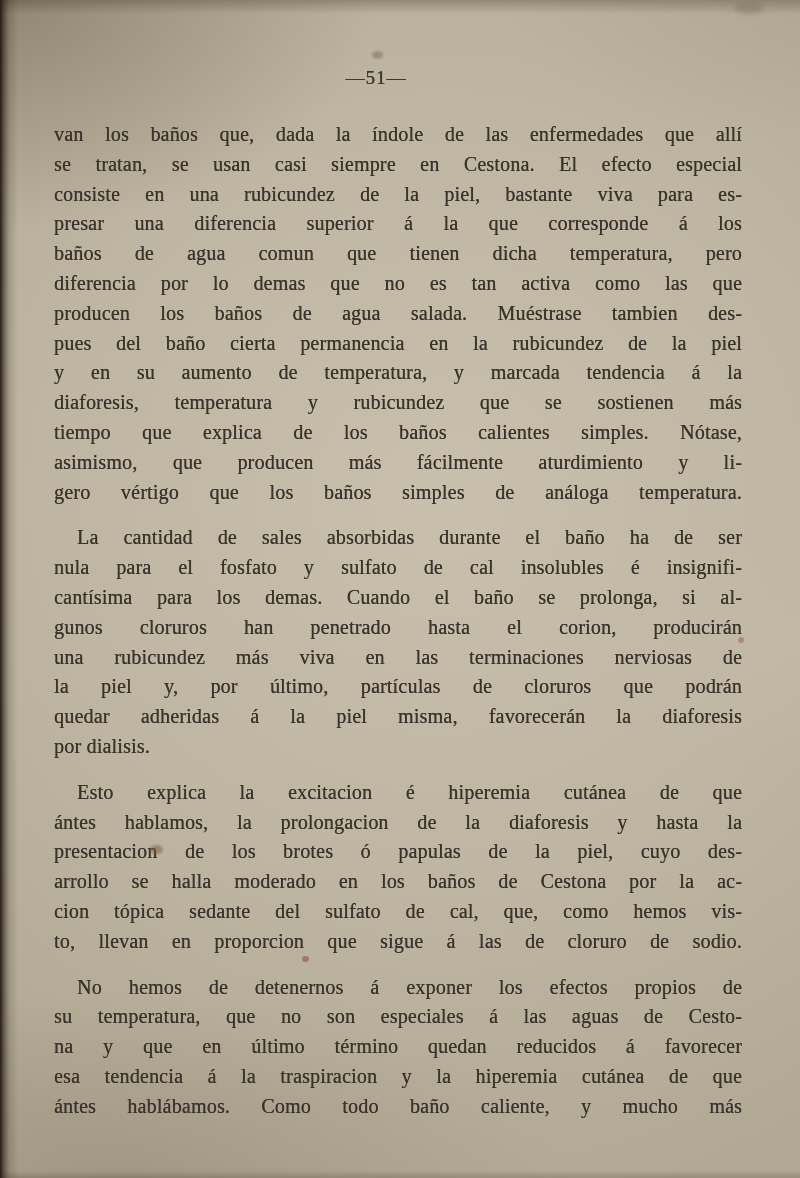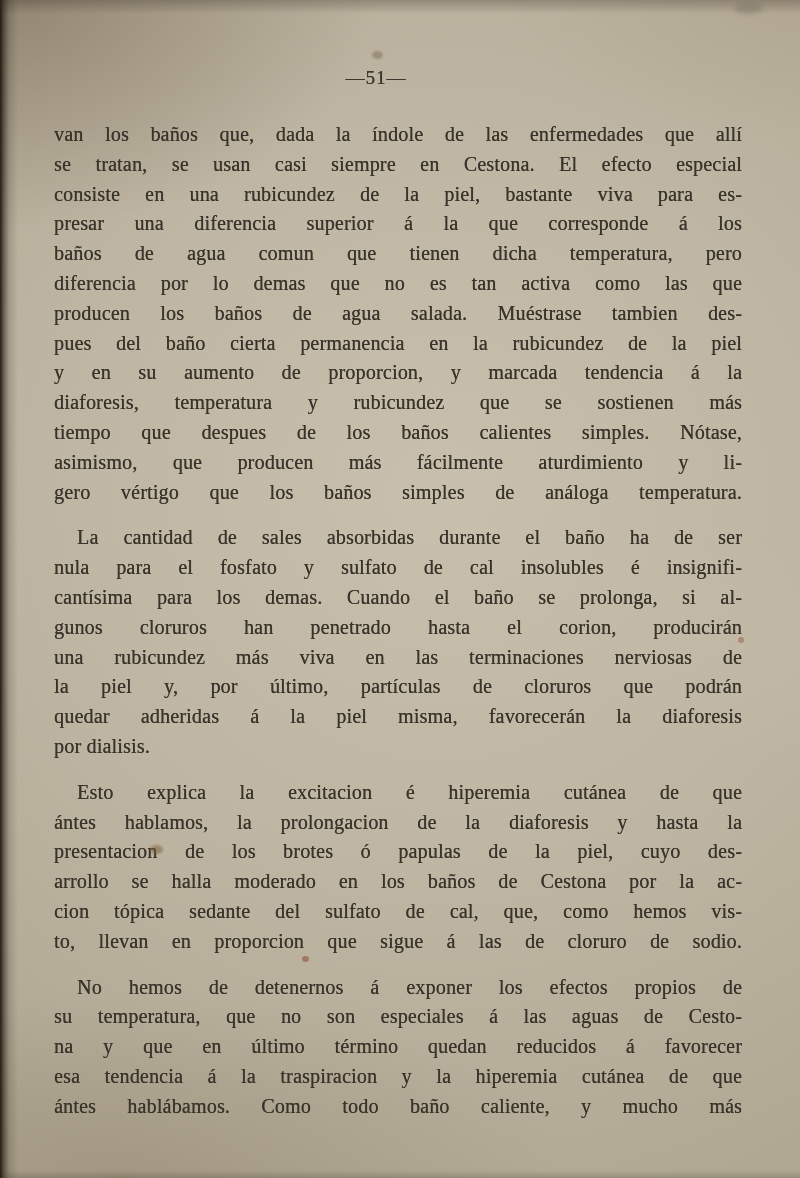--- a/index.html
+++ b/index.html
@@ -94,23 +94,23 @@
   <div class="text-block">
       <div class="para">
         <div class="line">van los baños que, dada la índole de las enfermedades que allí</div>
         <div class="line">se tratan, se usan casi siempre en Cestona. El efecto especial</div>
         <div class="line">consiste en una rubicundez de la piel, bastante viva para es-</div>
         <div class="line">presar una diferencia superior á la que corresponde á los</div>
         <div class="line">baños de agua comun que tienen dicha temperatura, pero</div>
         <div class="line">diferencia por lo demas que no es tan activa como las que</div>
         <div class="line">producen los baños de agua salada. Muéstrase tambien des-</div>
         <div class="line">pues del baño cierta permanencia en la rubicundez de la piel</div>
-        <div class="line">y en su aumento de proporcion, y marcada tendencia á la</div>
+        <div class="line">y en su aumento de temperatura, y marcada tendencia á la</div>
         <div class="line">diaforesis, temperatura y rubicundez que se sostienen más</div>
-        <div class="line">tiempo que despues de los baños calientes simples. Nótase,</div>
+        <div class="line">tiempo que explica de los baños calientes simples. Nótase,</div>
         <div class="line">asimismo, que producen más fácilmente aturdimiento y li-</div>
         <div class="line">gero vértigo que los baños simples de análoga temperatura.</div>
       </div>
       <div class="para indent">
         <div class="line">La cantidad de sales absorbidas durante el baño ha de ser</div>
         <div class="line">nula para el fosfato y sulfato de cal insolubles é insignifi-</div>
         <div class="line">cantísima para los demas. Cuando el baño se prolonga, si al-</div>
         <div class="line">gunos cloruros han penetrado hasta el corion, producirán</div>
         <div class="line">una rubicundez más viva en las terminaciones nerviosas de</div>
         <div class="line">la piel y, por último, partículas de cloruros que podrán</div>

